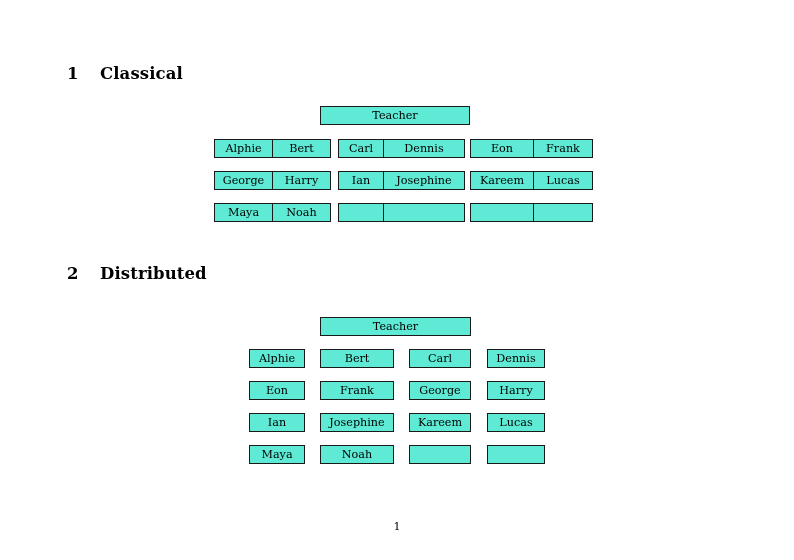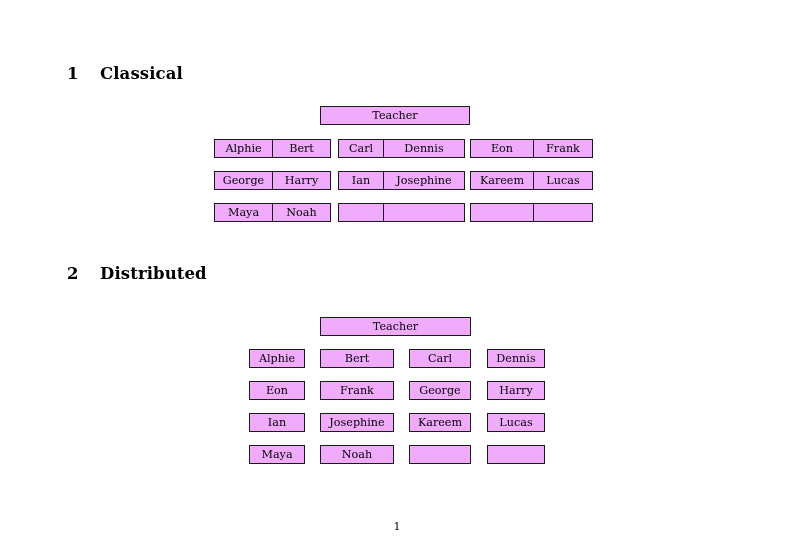--- a/index.html
+++ b/index.html
@@ -41,21 +41,21 @@
   #heading-classical   { left: 67px; top: 66px; }
   #heading-distributed { left: 67px; top: 266px; }
 
   
   .tbl {
     position: absolute;
     border-collapse: collapse;
     table-layout: fixed;
     font-size: 11.2px;
     line-height: 1;
-    background: #f0abfc;
+    background: #5eead4;
   }
   .tbl td {
     border: 1px solid #1a1a1a;
     height: 17px;
     text-align: center;
     vertical-align: middle;
     padding: 0 2px;
     white-space: nowrap;
     font-size: 11.2px;
     color: #000000;

